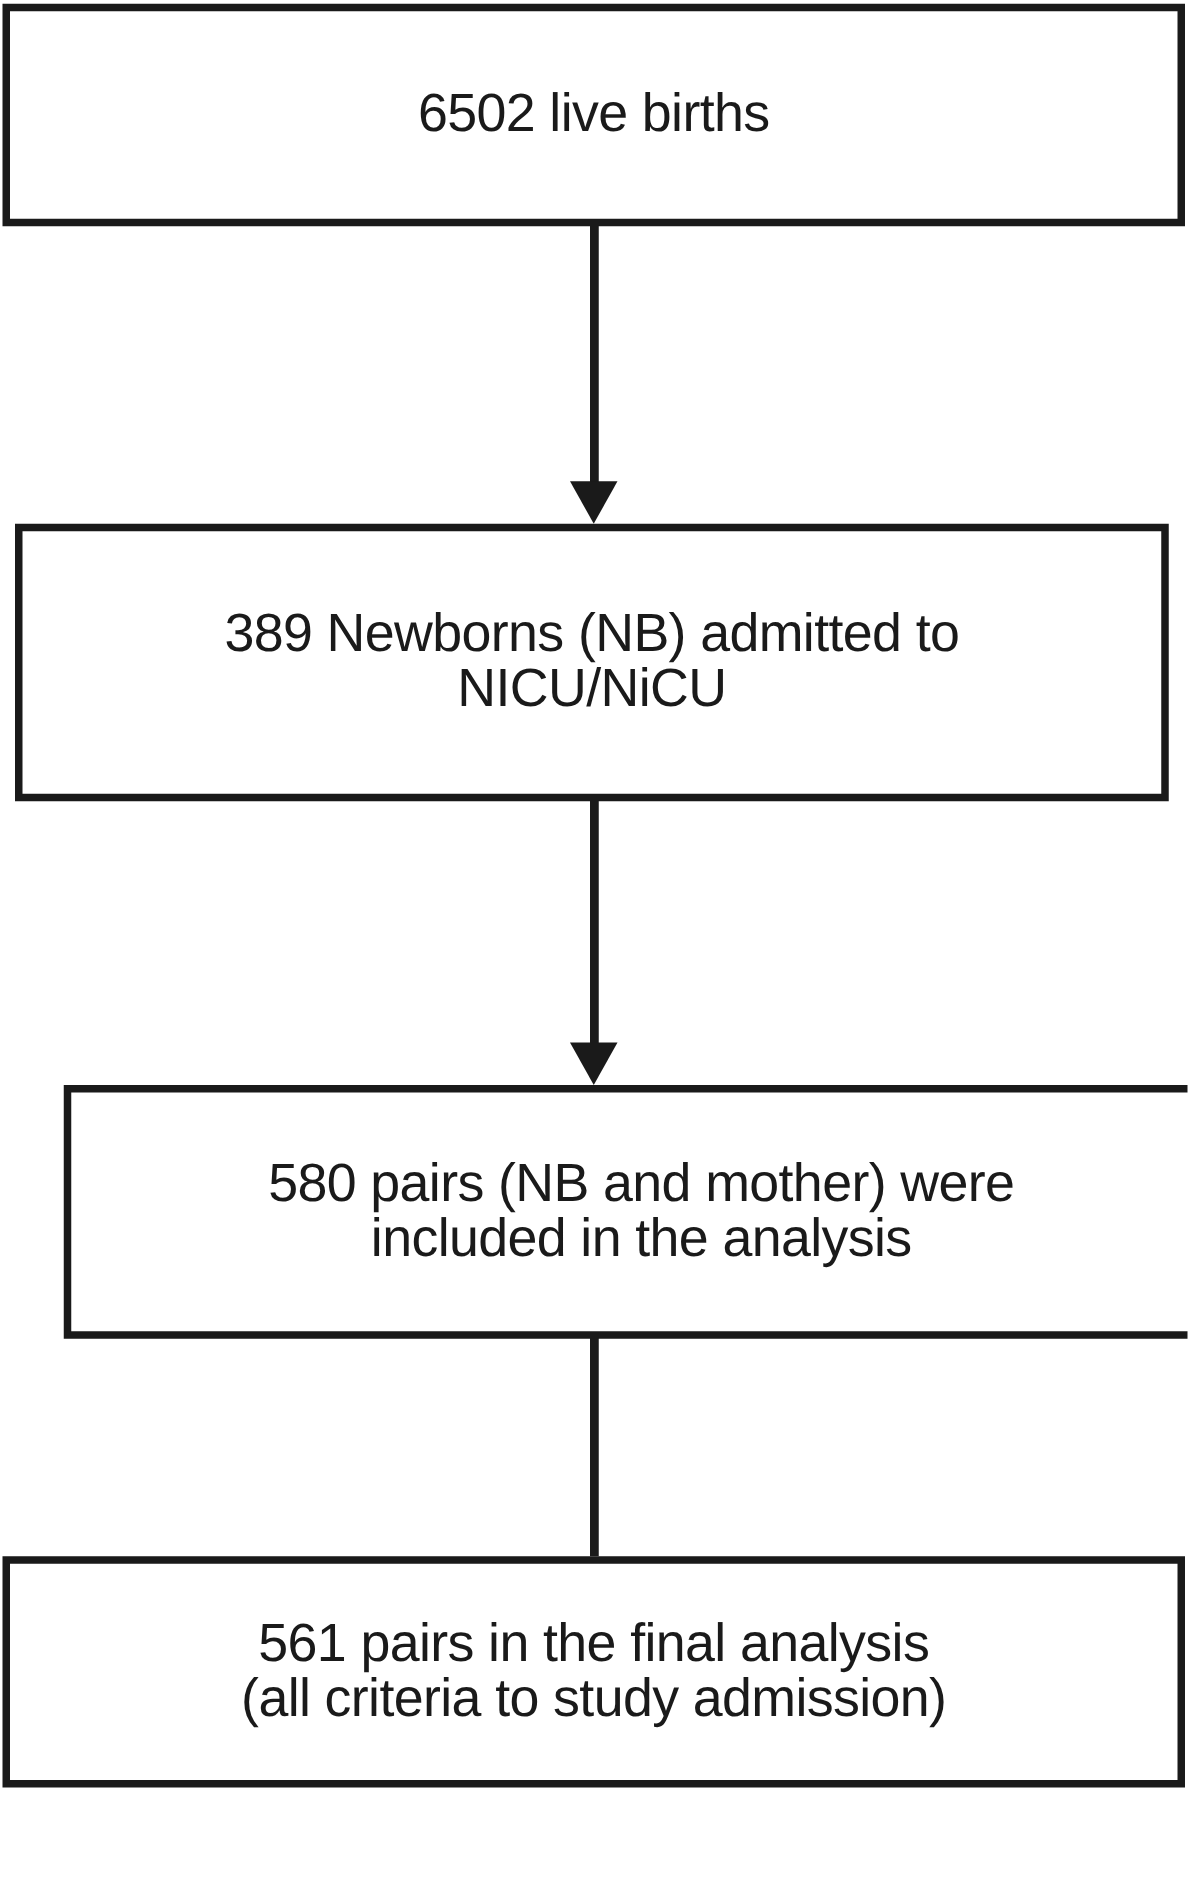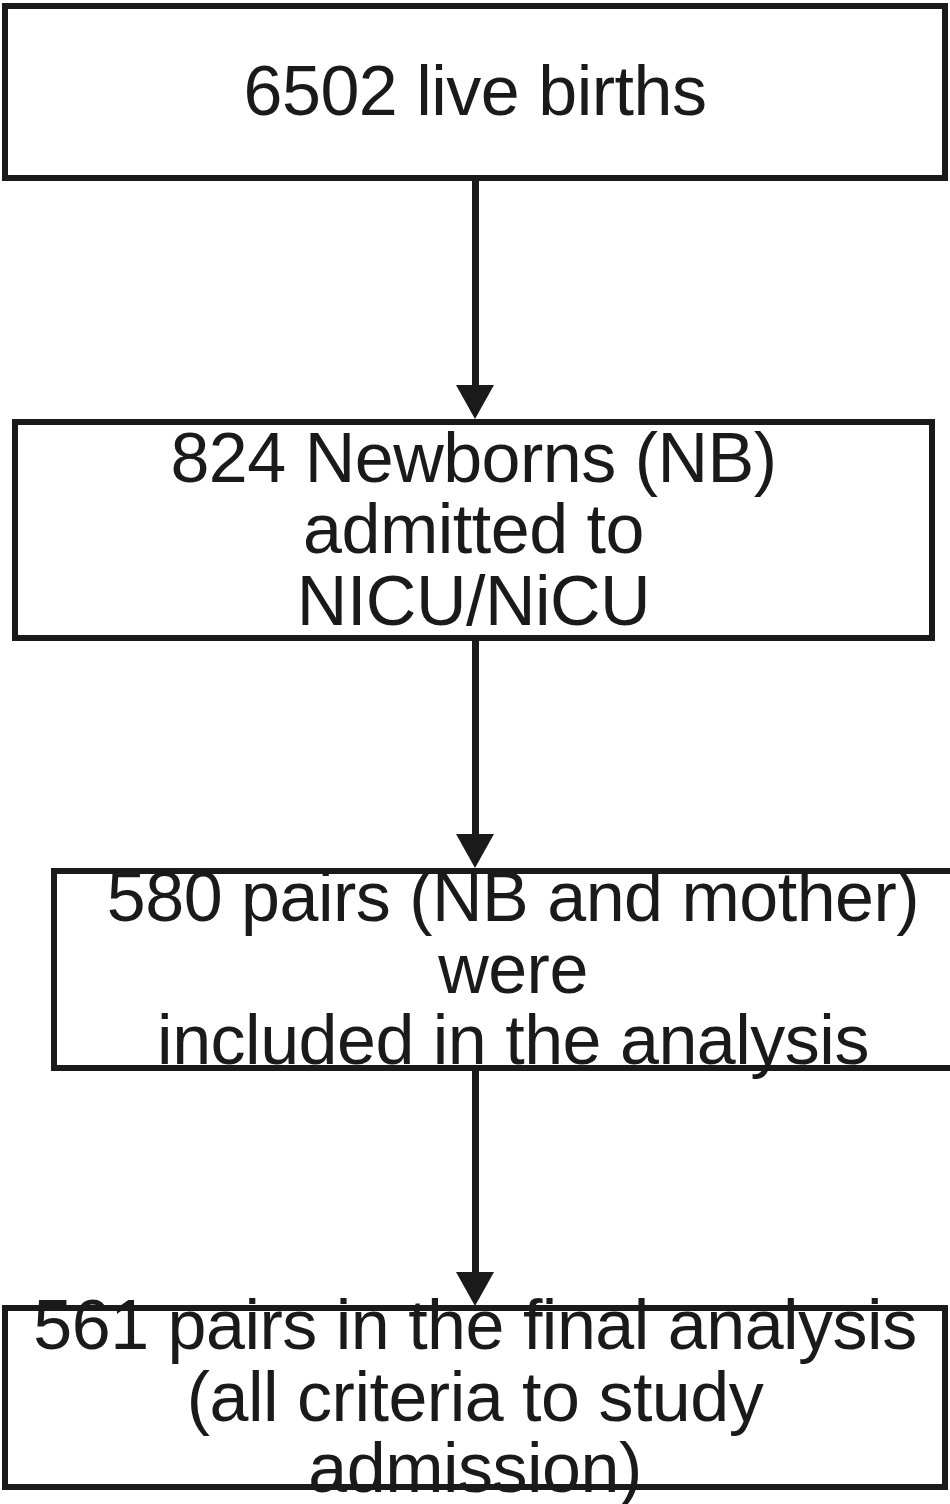--- a/index.html
+++ b/index.html
@@ -30,21 +30,21 @@
     background: #ffffff;
     border: 6px solid #1a1a1a;
     display: flex;
     align-items: center;
     justify-content: center;
     text-align: center;
   }
 
   .node-text {
     font-family: "Liberation Sans", sans-serif;
-    font-size: 70px;
+    font-size: 43px;
     font-weight: 400;
     line-height: 1.02;
     letter-spacing: -0.5px;
     color: #1a1a1a;
     white-space: pre-line;
     padding: 0 14px;
   }
 
   
   #box-live-births {
@@ -61,21 +61,21 @@
   }
   #box-included-analysis {
     left: 11px;
     top: 868px;
     width: 924px;
     height: 203px;
     margin-left: 40px;
   }
   #box-final-analysis {
     left: 2px;
-    top: 1305px;
+    top: 1245px;
     width: 946px;
     height: 185px;
   }
 
   
   .connector {
     position: absolute;
     left: 456px;
     width: 38px;
   }
@@ -116,21 +116,21 @@
   <div class="node-box" id="box-live-births">
     <span class="node-text">6502 live births</span>
   </div>
 
   <div class="connector" id="connector-1">
     <div class="shaft"></div>
     <div class="head"></div>
   </div>
 
   <div class="node-box" id="box-nicu-admitted">
-    <span class="node-text">824 Newborns (NB) admitted to
+    <span class="node-text">389 Newborns (NB) admitted to
 NICU/NiCU</span>
   </div>
 
   <div class="connector" id="connector-2">
     <div class="shaft"></div>
     <div class="head"></div>
   </div>
 
   <div class="node-box" id="box-included-analysis">
     <span class="node-text">580 pairs (NB and mother) were

